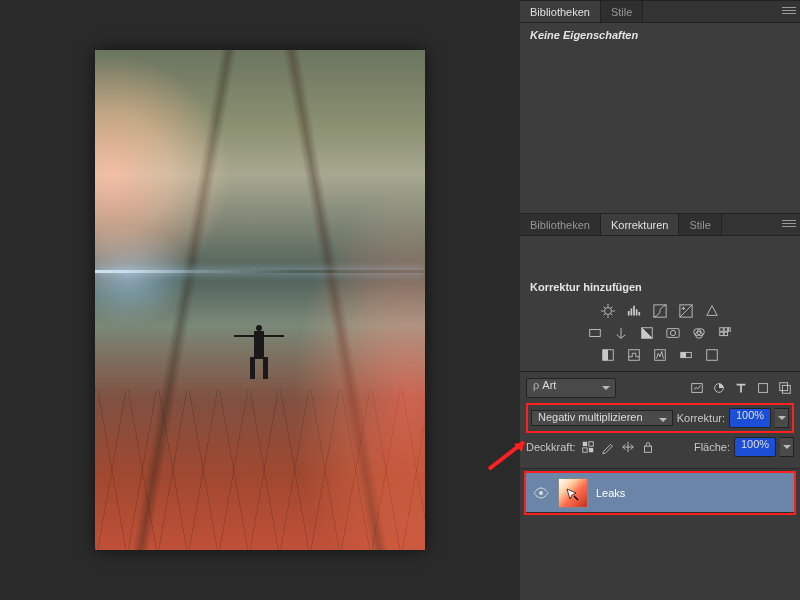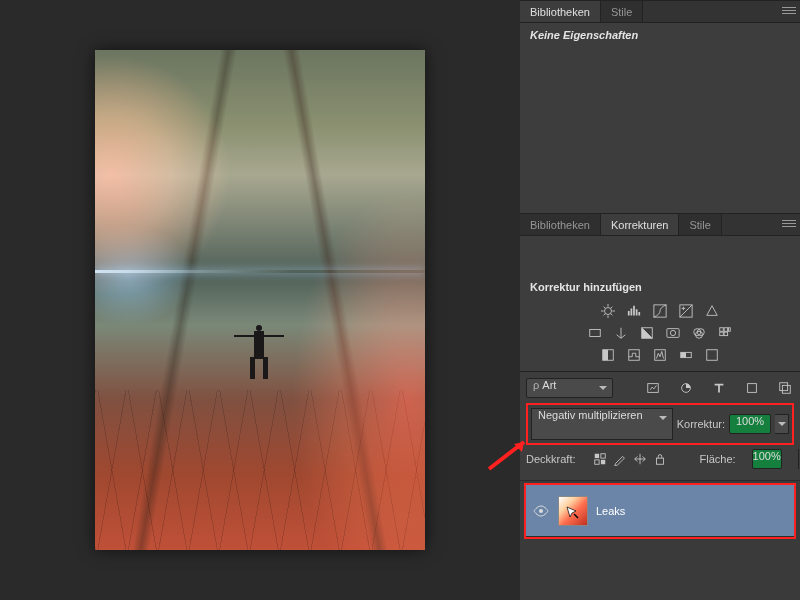--- a/index.html
+++ b/index.html
@@ -29,39 +29,39 @@
 .prop-label { color: #e4e4e4; font-weight: bold; }
 .adj-body { background: #3d3d3d; }
 .adj-title { padding: 6px 10px; color: #e4e4e4; font-weight: bold; margin-top: 39px; }
 .icon-rows { padding: 4px 10px 8px; display: flex; flex-direction: column; gap: 6px; }
 .icon-row { display: flex; gap: 8px; justify-content: center; }
 .ic { width: 18px; height: 16px; display: inline-flex; align-items: center; justify-content: center; color: #c8c8c8; cursor: pointer; }
 .ic svg { width: 16px; height: 14px; }
 
 .layers-body { background: #3d3d3d; flex: 1; display: flex; flex-direction: column; }
 .layers-controls { padding: 6px 6px; border-bottom: 1px solid #2a2a2a; }
-.row { display: flex; align-items: center; gap: 16px; margin-bottom: 5px; }
+.row { display: flex; align-items: center; gap: 4px; margin-bottom: 5px; }
 .select { background: #4a4a4a; border: 1px solid #222; color: #ddd; height: 20px; padding: 0 16px 0 6px; position: relative; cursor: pointer; border-radius: 2px; }
 .select::after { content: ""; position: absolute; right: 5px; top: 7px; border: 4px solid transparent; border-top-color: #bbb; }
 .select.sm { width: 90px; }
 .sp { flex: 1; }
 .lbl { color: #c8c8c8; }
-.numfield { background: #15803d; border: 1px solid #222; color: #ddd; width: 42px; height: 20px; text-align: center; border-radius: 2px; }
+.numfield { background: #1d4ed8; border: 1px solid #222; color: #ddd; width: 42px; height: 20px; text-align: center; border-radius: 2px; }
 .drop-btn { width: 14px; height: 20px; background: #4a4a4a; border: 1px solid #222; border-left: none; position: relative; cursor: pointer; }
 .drop-btn::after { content: ""; position: absolute; left: 3px; top: 7px; border: 4px solid transparent; border-top-color: #bbb; }
 
 .highlight-red { border: 2px solid #ff2020; padding: 3px; margin: 0 0 4px; }
 .blend-row { display: flex; align-items: center; gap: 4px; }
-.blend-select { flex: 1; background: #4a4a4a; border: 1px solid #222; color: #ddd; height: 32px; padding: 0 16px 0 6px; position: relative; cursor: pointer; }
+.blend-select { flex: 1; background: #4a4a4a; border: 1px solid #222; color: #ddd; height: 16px; padding: 0 16px 0 6px; position: relative; cursor: pointer; }
 .blend-select::after { content: ""; position: absolute; right: 5px; top: 7px; border: 4px solid transparent; border-top-color: #bbb; }
 .lock-icons { display: flex; gap: 4px; align-items: center; }
 .lock-icons .ic { width: 16px; }
 
 .layer-list { flex: 1; background: #3a3a3a; }
-.layer { display: flex; align-items: center; height: 52px; border-bottom: 1px solid #2d2d2d; padding: 0 6px; gap: 8px; }
+.layer { display: flex; align-items: center; height: 40px; border-bottom: 1px solid #2d2d2d; padding: 0 6px; gap: 8px; }
 .layer .eye { width: 18px; display: flex; justify-content: center; cursor: pointer; }
 .thumb { width: 30px; height: 30px; border: 1px solid #888; background: #222; position: relative; }
 .thumb.leak { background: linear-gradient(135deg, #fff 0%, #ffd0a0 30%, #ff7050 55%, #c03020 100%); }
 .thumb.bg { background: linear-gradient(180deg, #5a7a7a 0%, #304040 60%, #202828 100%); }
 .cursor-overlay { position: absolute; left: 6px; top: 8px; width: 16px; height: 16px; }
 .layer-name { color: #ddd; }
 .layer.selected { background: #6b85a8; }
 .layer.selected .layer-name { color: #fff; }
 .lock-ind { margin-left: auto; color: #999; }
 

